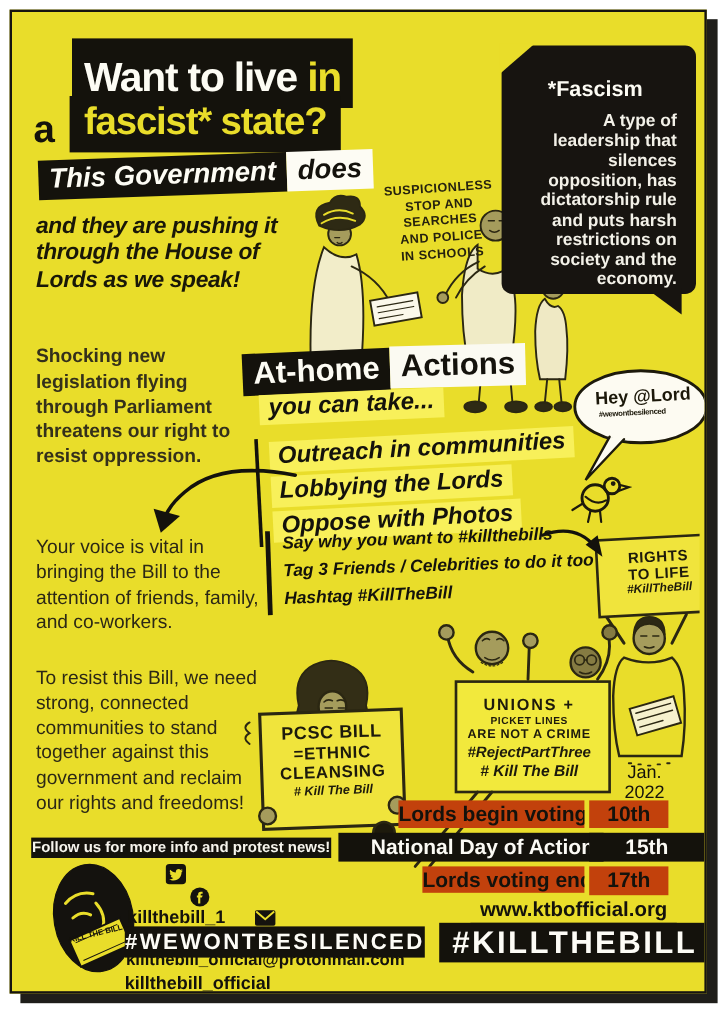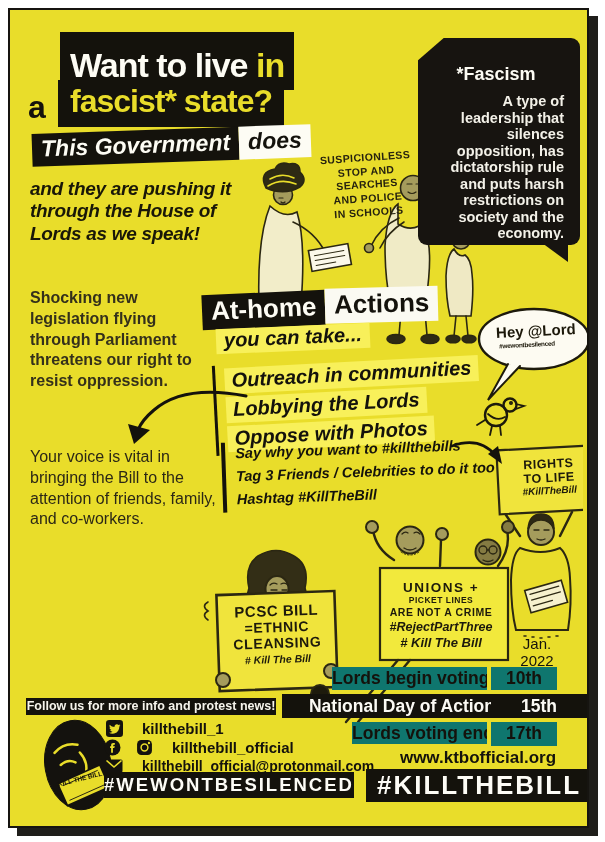--- a/index.html
+++ b/index.html
@@ -63,28 +63,28 @@
   .unions .u3{font-size:10.5px;font-weight:600;letter-spacing:0.6px;margin-top:1px;}
   .unions .u4{font-size:12.5px;font-weight:bold;font-style:italic;margin-top:2px;}
   .unions .u5{font-size:13px;font-style:italic;font-weight:600;margin-top:1px;}
   .rights{left:494px;top:447px;width:90px;transform:rotate(-3deg);}
   .rights .r1,.rights .r2{font-size:12.5px;font-weight:bold;letter-spacing:0.5px;}
   .rights .r3{font-size:10px;font-weight:bold;font-style:italic;}
   
   .jan{left:500px;top:626px;width:54px;text-align:center;font-size:15px;font-weight:normal;
     line-height:1.12;color:#14120c;}
   .cell{font-weight:bold;font-size:17.5px;overflow:hidden;white-space:nowrap;}
-  .cw{background:#0f766e;color:#14120c;}
+  .cw{background:#c2410c;color:#14120c;}
   .cb{background:#14120c;color:#fbfaf4;}
   .lab{text-align:right;padding-right:8px;box-sizing:border-box;}
   .val{text-align:center;}
   
   .followbar{left:16px;top:688px;width:250px;height:17px;background:#14120c;color:#f6f4ec;
     font-size:12.5px;font-weight:bold;text-align:center;line-height:17px;white-space:nowrap;}
-  .srow{display:flex;align-items:center;gap:19px;color:#14120c;font-weight:bold;white-space:nowrap;}
+  .srow{display:flex;align-items:center;gap:19px;color:#14120c;font-weight:bold;white-space:nowrap;flex-direction:column;}
   .tw{left:96px;top:710px;font-size:15px;}
   .fbig{left:94px;top:729px;font-size:15px;justify-content:space-between;}
   .em{left:95px;top:748px;font-size:14px;}
   .web{left:382px;top:738px;width:172px;text-align:center;font-size:17px;font-weight:bold;
     color:#14120c;border-bottom:2.5px solid #14120c;padding-bottom:1px;white-space:nowrap;}
   .h1tag{left:94px;top:762px;width:250px;height:26px;background:#14120c;color:#fdfcf6;font-size:18.5px;
     font-weight:800;letter-spacing:2px;text-align:center;line-height:26px;white-space:nowrap;}
   .h2tag{left:356px;top:759px;width:226px;height:33px;background:#14120c;color:#fdfcf6;font-size:26px;
     font-weight:800;letter-spacing:2px;text-align:center;line-height:33px;white-space:nowrap;}
   .tape{left:44px;top:765px;width:52px;transform:rotate(-14deg);font-size:6.5px;font-weight:bold;
@@ -145,20 +145,21 @@
   </div>
 
   <div class="abs fbox">
     <div class="ftitle">*Fascism</div>
     <div class="fbody">A type of leadership that silences opposition, has dictatorship rule and puts harsh restrictions on society and the economy.</div>
   </div>
 
   <div class="abs urgent">and they are pushing it through the House of Lords as we speak!</div>
   <div class="abs shock">Shocking new legislation flying through Parliament threatens our right to resist oppression.</div>
   <div class="abs voice">Your voice is vital in bringing the Bill to the attention of friends, family, and co-workers.</div>
+  <div class="abs resist">To resist this Bill, we need strong, connected communities to stand together against this government and reclaim our rights and freedoms!</div>
 
   <svg class="abs" style="left:188px;top:430px;" width="385" height="288" viewBox="0 0 385 288">
     <g stroke="#2b2712" stroke-width="2" fill="none" stroke-linecap="round">
 
       <path d="M322,96 L306,72 M362,96 L374,72" stroke-width="2.5"></path>
       <g transform="rotate(-3 345 40)">
         <rect x="300" y="8" width="90" height="64" fill="#f0e43c" stroke-width="2.2"></rect>
       </g>
       <circle cx="343" cy="92" r="13" fill="#a59c5c"></circle>
       <path d="M330,89 q1,-15 13,-15 q13,0 13,15 q-4,-9 -13,-9 q-9,0 -13,9 z" fill="#2c2814" stroke-width="1.4"></path>

